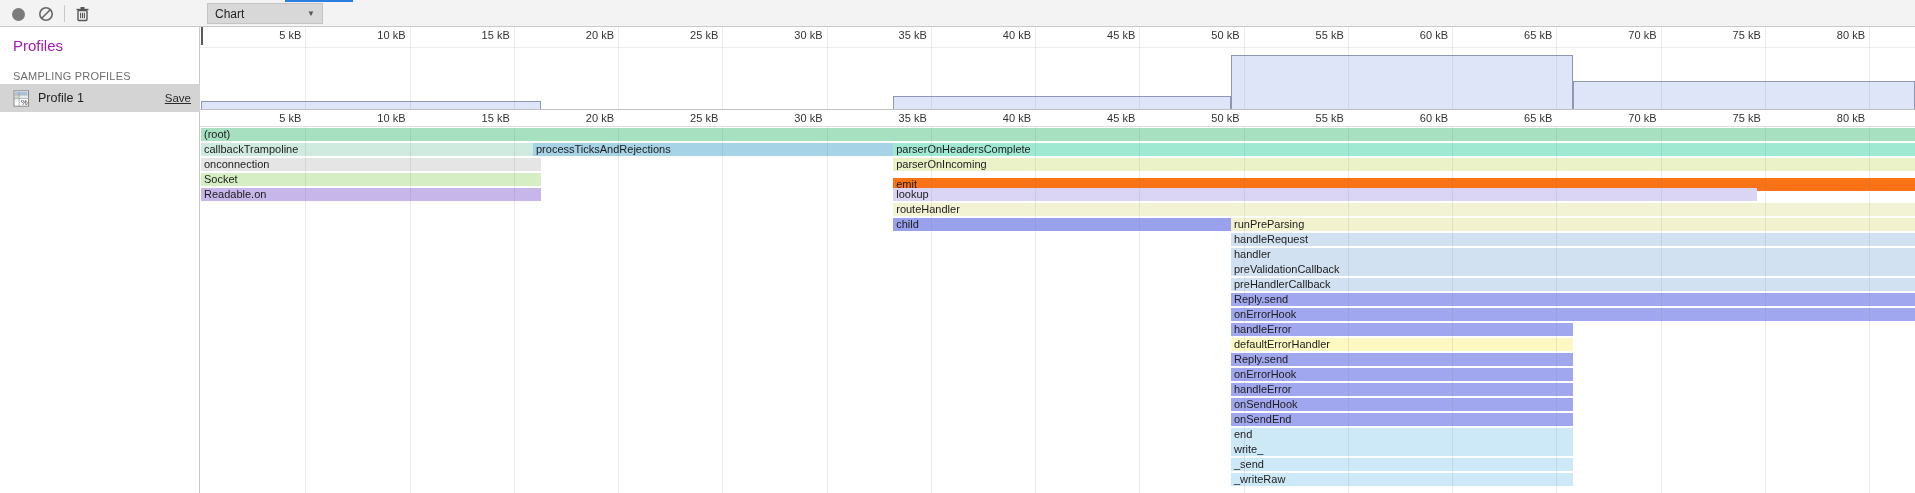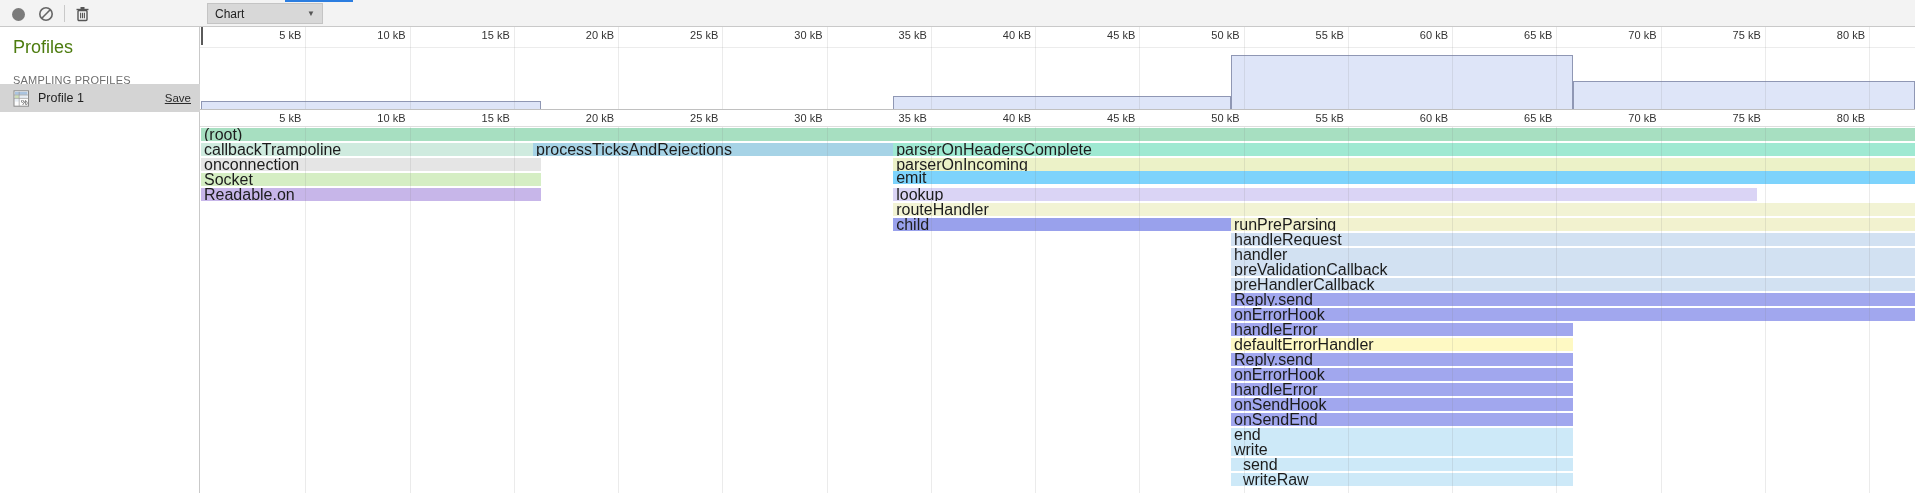--- a/index.html
+++ b/index.html
@@ -14,39 +14,39 @@
   .record-dot{width:13px;height:13px;border-radius:50%;background:#7b7b7b;}
   .tb-sep{position:absolute;left:64px;top:5px;width:1px;height:17px;background:#c9c9c9;}
   .view-select{position:absolute;left:207px;top:3px;width:116px;height:21px;background:#d8d8d8;
                border:1px solid #c4c4c4;box-sizing:border-box;display:flex;align-items:center;
                justify-content:space-between;padding:0 7px;font-size:12px;color:#222;cursor:pointer;}
   .view-select .caret{font-size:8px;color:#555;}
   .tab-underline{position:absolute;left:285px;top:0;width:68px;height:2px;background:#2b7de0;}
   
   .sidebar{position:absolute;left:0;top:27px;width:200px;height:466px;background:#fff;
            border-right:1px solid #c9c9c9;box-sizing:border-box;}
-  .profiles-header{padding:10px 0 0 13px;font-size:18px;color:#4d7c0f;}
+  .profiles-header{padding:10px 0 0 13px;font-size:15px;color:#a21caf;}
   .section-title{padding:16px 0 0 13px;font-size:11px;color:#6e6e6e;letter-spacing:.2px;}
   .profile-item{position:absolute;left:0;top:57px;width:200px;height:28px;background:#d4d4d4;
                 display:flex;align-items:center;cursor:pointer;}
   .profile-item .p-icon{margin:0 8px 0 13px;flex:0 0 auto;display:block;}
   .profile-item .p-name{font-size:12.5px;color:#1f1f1f;flex:1 1 auto;}
   .profile-item .p-save{font-size:11.5px;color:#2b2b2b;text-decoration:underline;margin-right:9px;cursor:pointer;}
   
   .main{position:absolute;left:200px;top:27px;width:1715px;height:466px;background:#fff;}
   .overview{position:absolute;left:0;top:0;width:1715px;height:83px;border-bottom:1px solid #c0c0c0;box-sizing:border-box;}
   .ov-ruler{position:absolute;left:0;top:0;width:1715px;height:21px;border-bottom:1px solid #ececec;box-sizing:border-box;}
   .zero-tick{position:absolute;left:1px;top:0;width:2px;height:18px;background:#5a5a5a;}
   .ov-step{position:absolute;background:#dee5f8;border:1px solid #8f97b4;border-bottom:none;box-sizing:border-box;}
   .flame{position:absolute;left:0;top:83px;width:1715px;height:383px;}
   .fl-ruler{position:absolute;left:0;top:0;width:1715px;height:17px;border-bottom:1px solid #dedede;box-sizing:border-box;background:#fff;z-index:4;}
   .tick-label{position:absolute;top:2px;width:56px;text-align:right;font-size:11px;color:#333;z-index:6;}
   .gridline{position:absolute;top:0;width:1px;background:rgba(130,130,130,0.16);z-index:3;pointer-events:none;}
   .bars{position:absolute;left:0;top:18px;width:1715px;height:365px;z-index:2;}
-  .bar{position:absolute;height:13px;font-size:16px;line-height:13px;color:#1c1c1c;
+  .bar{position:absolute;height:13px;font-size:11px;line-height:13px;color:#1c1c1c;
        white-space:nowrap;overflow:hidden;box-sizing:border-box;padding-left:3px;cursor:pointer;}
   .bar.dotted{background-image:radial-gradient(rgba(255,255,255,0.5) 1px, transparent 1.6px);
               background-size:8px 6px;background-position:2px 2px;}
   svg{display:block;}
 </style>
 </head>
 <body>
 
 <div class="app">
 
@@ -144,21 +144,21 @@
     <div class="flame" id="flame">
       <div class="fl-ruler"></div>
       <div class="bars" id="bars">
           <div class="bar" style="top: 0px; left: 1px; width: 1713.87px; height: 13px; background: rgb(167, 223, 193);">(root)</div>
           <div class="bar" style="top: 15px; left: 1px; width: 339.855px; height: 13px; background: rgb(207, 235, 223);">callbackTrampoline</div>
           <div class="bar" style="top: 15px; left: 333px; width: 362px; height: 13px; background: rgb(166, 211, 230);">processTicksAndRejections</div>
           <div class="bar" style="top: 15px; left: 693.22px; width: 1021.65px; height: 13px; background: rgb(159, 233, 210);">parserOnHeadersComplete</div>
           <div class="bar" style="top: 30px; left: 1px; width: 339.855px; height: 13px; background: #e5e5e5;">onconnection</div>
           <div class="bar" style="top: 30px; left: 693.22px; width: 1021.65px; height: 13px; background: rgb(236, 242, 200);">parserOnIncoming</div>
           <div class="bar" style="top: 45px; left: 1px; width: 339.855px; height: 13px; background: rgb(213, 238, 196);">Socket</div>
-          <div class="bar" style="top: 43px; left: 693.22px; width: 1021.65px; height: 13px; background: #7dd3fc;">emit</div>
+          <div class="bar" style="top: 50px; left: 693.22px; width: 1021.65px; height: 13px; background: #f97316;">emit</div>
           <div class="bar" style="top: 60px; left: 1px; width: 339.855px; height: 13px; background: rgb(199, 182, 233);">Readable.on</div>
           <div class="bar" style="top: 60px; left: 693.22px; width: 864px; height: 13px; background: rgb(218, 212, 245);">lookup</div>
           <div class="bar" style="top: 75px; left: 693.22px; width: 1021.65px; height: 13px; background: rgb(242, 243, 212);">routeHandler</div>
           <div class="bar dotted" style="top: 90px; left: 693.22px; width: 337.77px; height: 13px; background: rgb(153, 161, 236);">child</div>
           <div class="bar" style="top: 90px; left: 1030.99px; width: 683.88px; height: 13px; background: rgb(242, 242, 207);">runPreParsing</div>
           <div class="bar" style="top: 105px; left: 1030.99px; width: 683.88px; height: 13px; background: rgb(210, 225, 242);">handleRequest</div>
           <div class="bar" style="top: 120px; left: 1030.99px; width: 683.88px; height: 17px; background: rgb(210, 225, 242);">handler</div>
           <div class="bar" style="top: 135px; left: 1030.99px; width: 683.88px; height: 13px; background: rgb(210, 225, 242);">preValidationCallback</div>
           <div class="bar" style="top: 150px; left: 1030.99px; width: 683.88px; height: 13px; background: rgb(210, 225, 242);">preHandlerCallback</div>
           <div class="bar" style="top: 165px; left: 1030.99px; width: 683.88px; height: 13px; background: rgb(161, 167, 238);">Reply.send</div>

